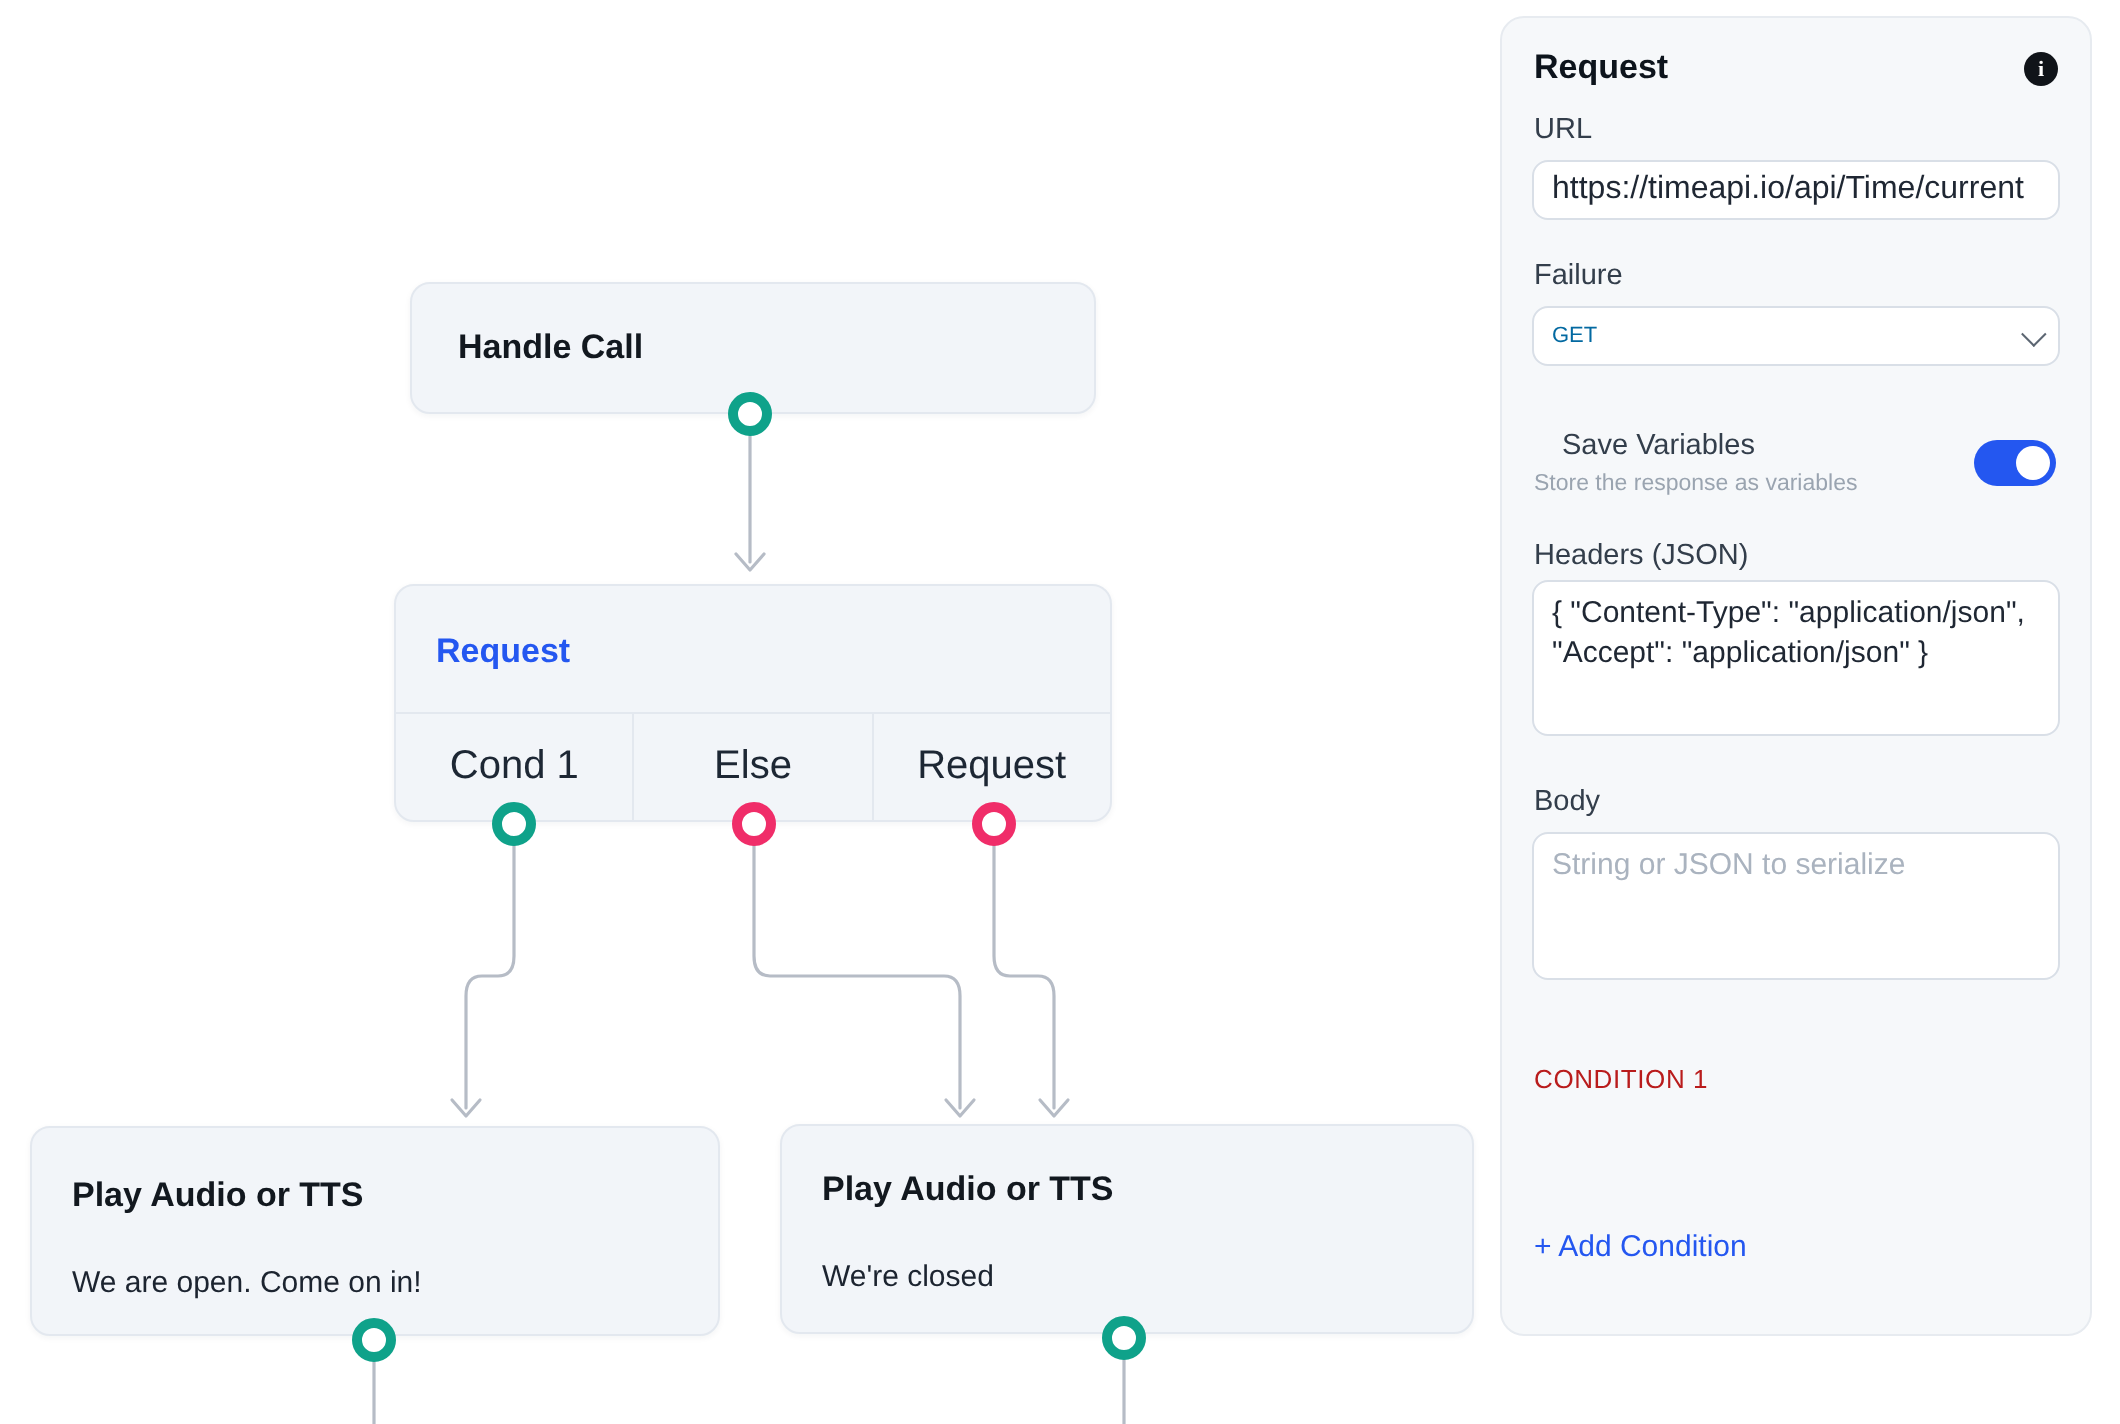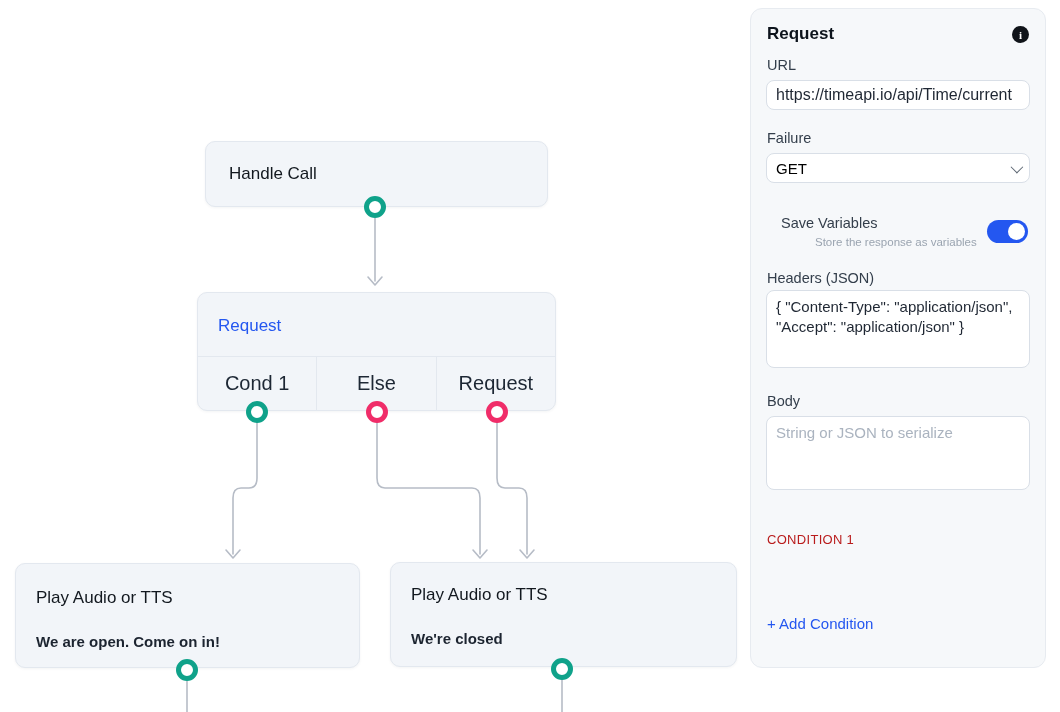--- a/index.html
+++ b/index.html
@@ -9,22 +9,22 @@
 
   
   #edges { position:absolute; left:0; top:0; width:1060px; height:712px; }
   #edges path, #edges polyline { fill:none; stroke: var(--edge, #b6bcc6); stroke-width:1.6; stroke-linecap:round; stroke-linejoin:round; }
 
   
   .node {
     position:absolute; background:#f2f5f9; border:1px solid #e3e8ef; border-radius:10px;
     box-shadow: 0 1px 3px rgba(25,40,60,.05);
   }
-  .node-title { font-size:17px; font-weight:400; color:#12181f; }
-  .node-sub { font-size:15px; color:#1c2430;font-weight:bold; }
+  .node-title { font-size:17px; font-weight:700; color:#12181f; }
+  .node-sub { font-size:15px; color:#1c2430; }
 
   #node-handle-call { left:205px; top:141px; width:343px; height:66px; }
   #node-handle-call .node-title { position:absolute; left:23px; top:22px; }
 
   #node-request { left:197px; top:292px; width:359px; height:119px; }
   #node-request .node-title { position:absolute; left:20px; top:23px; color:var(--blue,#2457f0); }
   #node-request .branch-row {
     position:absolute; left:0; right:0; top:63px; bottom:0;
     border-top:1px solid #e3e8ef; display:flex;
   }
@@ -65,21 +65,21 @@
     font-family:"Liberation Sans", sans-serif; font-size:16px; color:#1f2733; padding:0 9px; outline:none;
   }
   .tarea {
     width:264px; border:1px solid #d9dfe7; border-radius:8px; background:#fff;
     font-family:"Liberation Sans", sans-serif; font-size:15px; color:#1f2733; padding:6px 9px;
     line-height:20px; resize:none; outline:none;
   }
   .tarea::placeholder, .tinput::placeholder { color:#aab3bf; }
   .selectbox {
     width:264px; height:30px; border:1px solid #d9dfe7; border-radius:8px; background:#fff;
-    display:flex; align-items:center; padding:0 9px; font-size:15px; color:#000000; cursor:default;text-align:right;
+    display:flex; align-items:center; padding:0 9px; font-size:11px; color:#0369a1; cursor:default;text-align:right;
   }
   .chev {
     margin-left:auto; width:9px; height:9px; border-right:1.8px solid #5c6672; border-bottom:1.8px solid #5c6672;
     transform: rotate(45deg) translateY(-2px);
   }
   .toggle {
     width:41px; height:23px; border-radius:12px; background:var(--blue,#2457f0); position:relative;
   }
   .toggle .knob {
     position:absolute; right:3px; top:3px; width:17px; height:17px; border-radius:50%; background:#fff;
@@ -151,21 +151,21 @@
     <div class="p-abs field-label" style="left:16px; top:48px;">URL</div>
     <input class="p-abs tinput" style="left: 15px; top: 71px;" value="https://timeapi.io/api/Time/current">
 
     <div class="p-abs field-label" style="left:16px; top:121px;">Failure</div>
     <div class="p-abs selectbox" style="left:15px; top:144px;">
       <span>GET</span>
       <span class="chev"></span>
     </div>
 
     <div class="p-abs field-label" style="left:30px; top:206px;">Save Variables</div>
-    <div class="p-abs field-sublabel" style="left:16px; top:227px;margin-left:48px;">Store the response as variables</div>
+    <div class="p-abs field-sublabel" style="left:16px; top:227px;">Store the response as variables</div>
     <div class="p-abs toggle" style="right:17px; top:211px;">
       <div class="knob"></div>
     </div>
 
     <div class="p-abs field-label" style="left:16px; top:261px;">Headers (JSON)</div>
     <textarea class="p-abs tarea" style="left: 15px; top: 281px; height: 78px;" spellcheck="false">{ "Content-Type": "application/json", "Accept": "application/json" }</textarea>
 
     <div class="p-abs field-label" style="left:16px; top:384px;">Body</div>
     <textarea class="p-abs tarea" style="left: 15px; top: 407px; height: 74px;" spellcheck="false" placeholder="String or JSON to serialize"></textarea>
 

